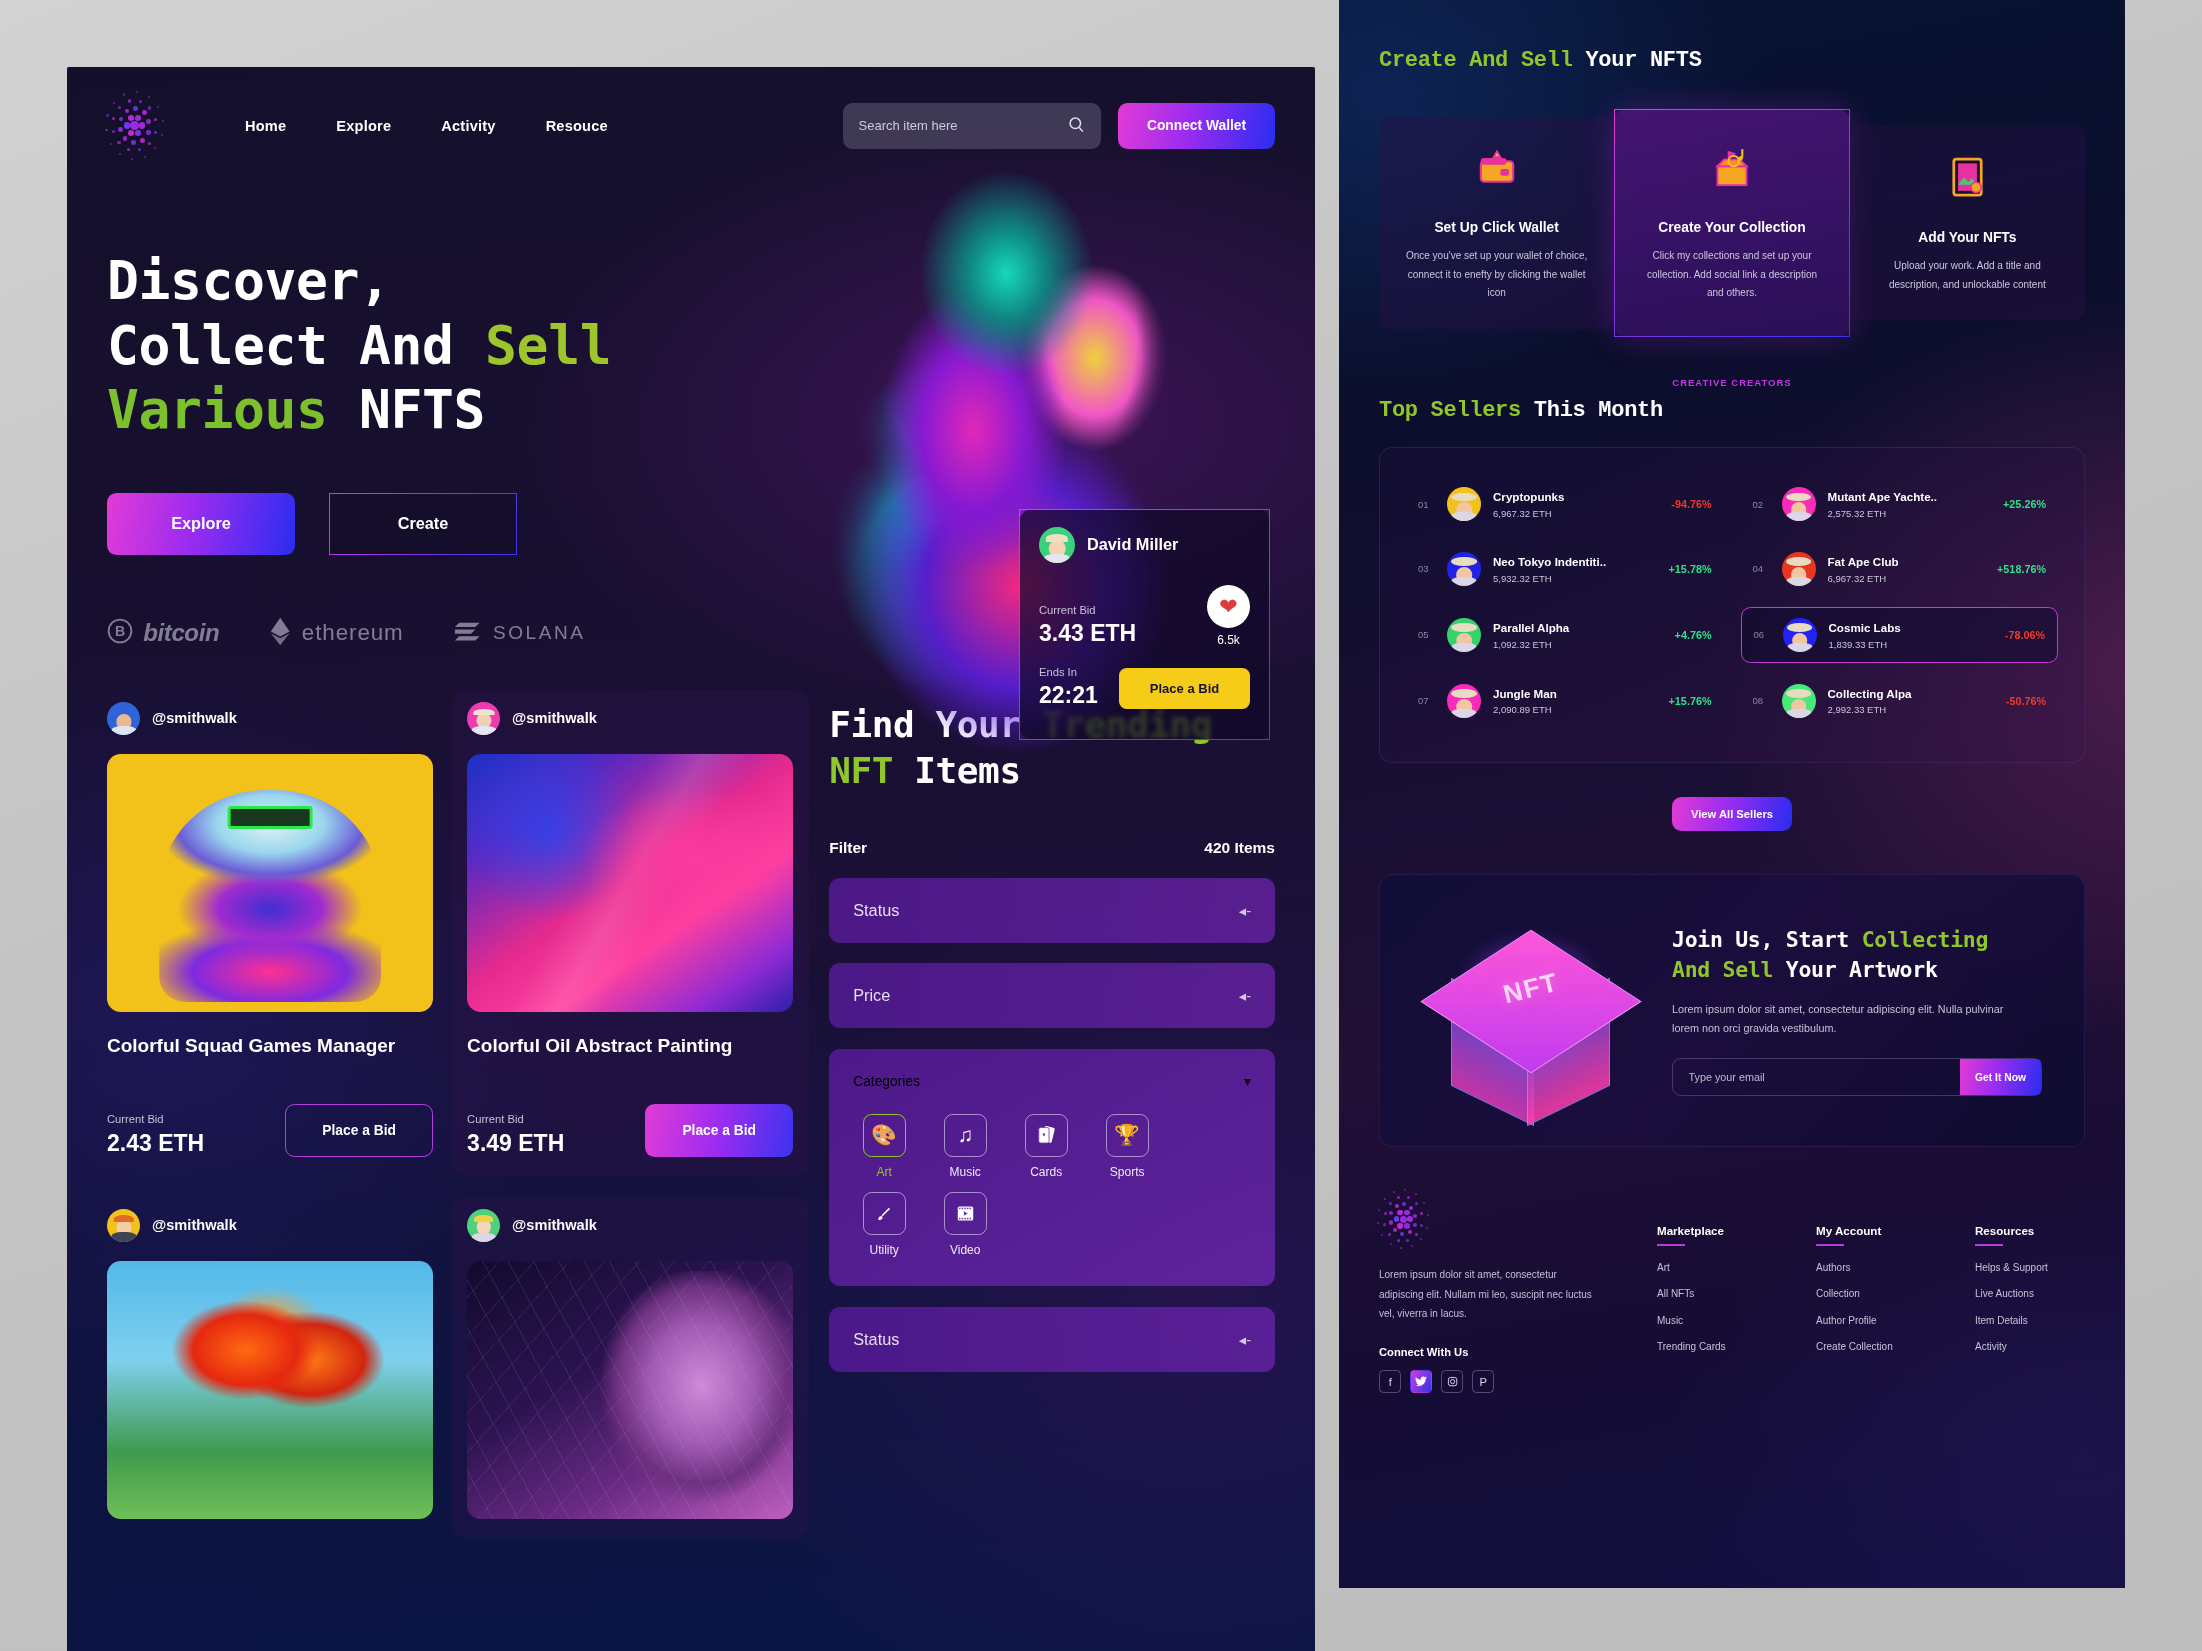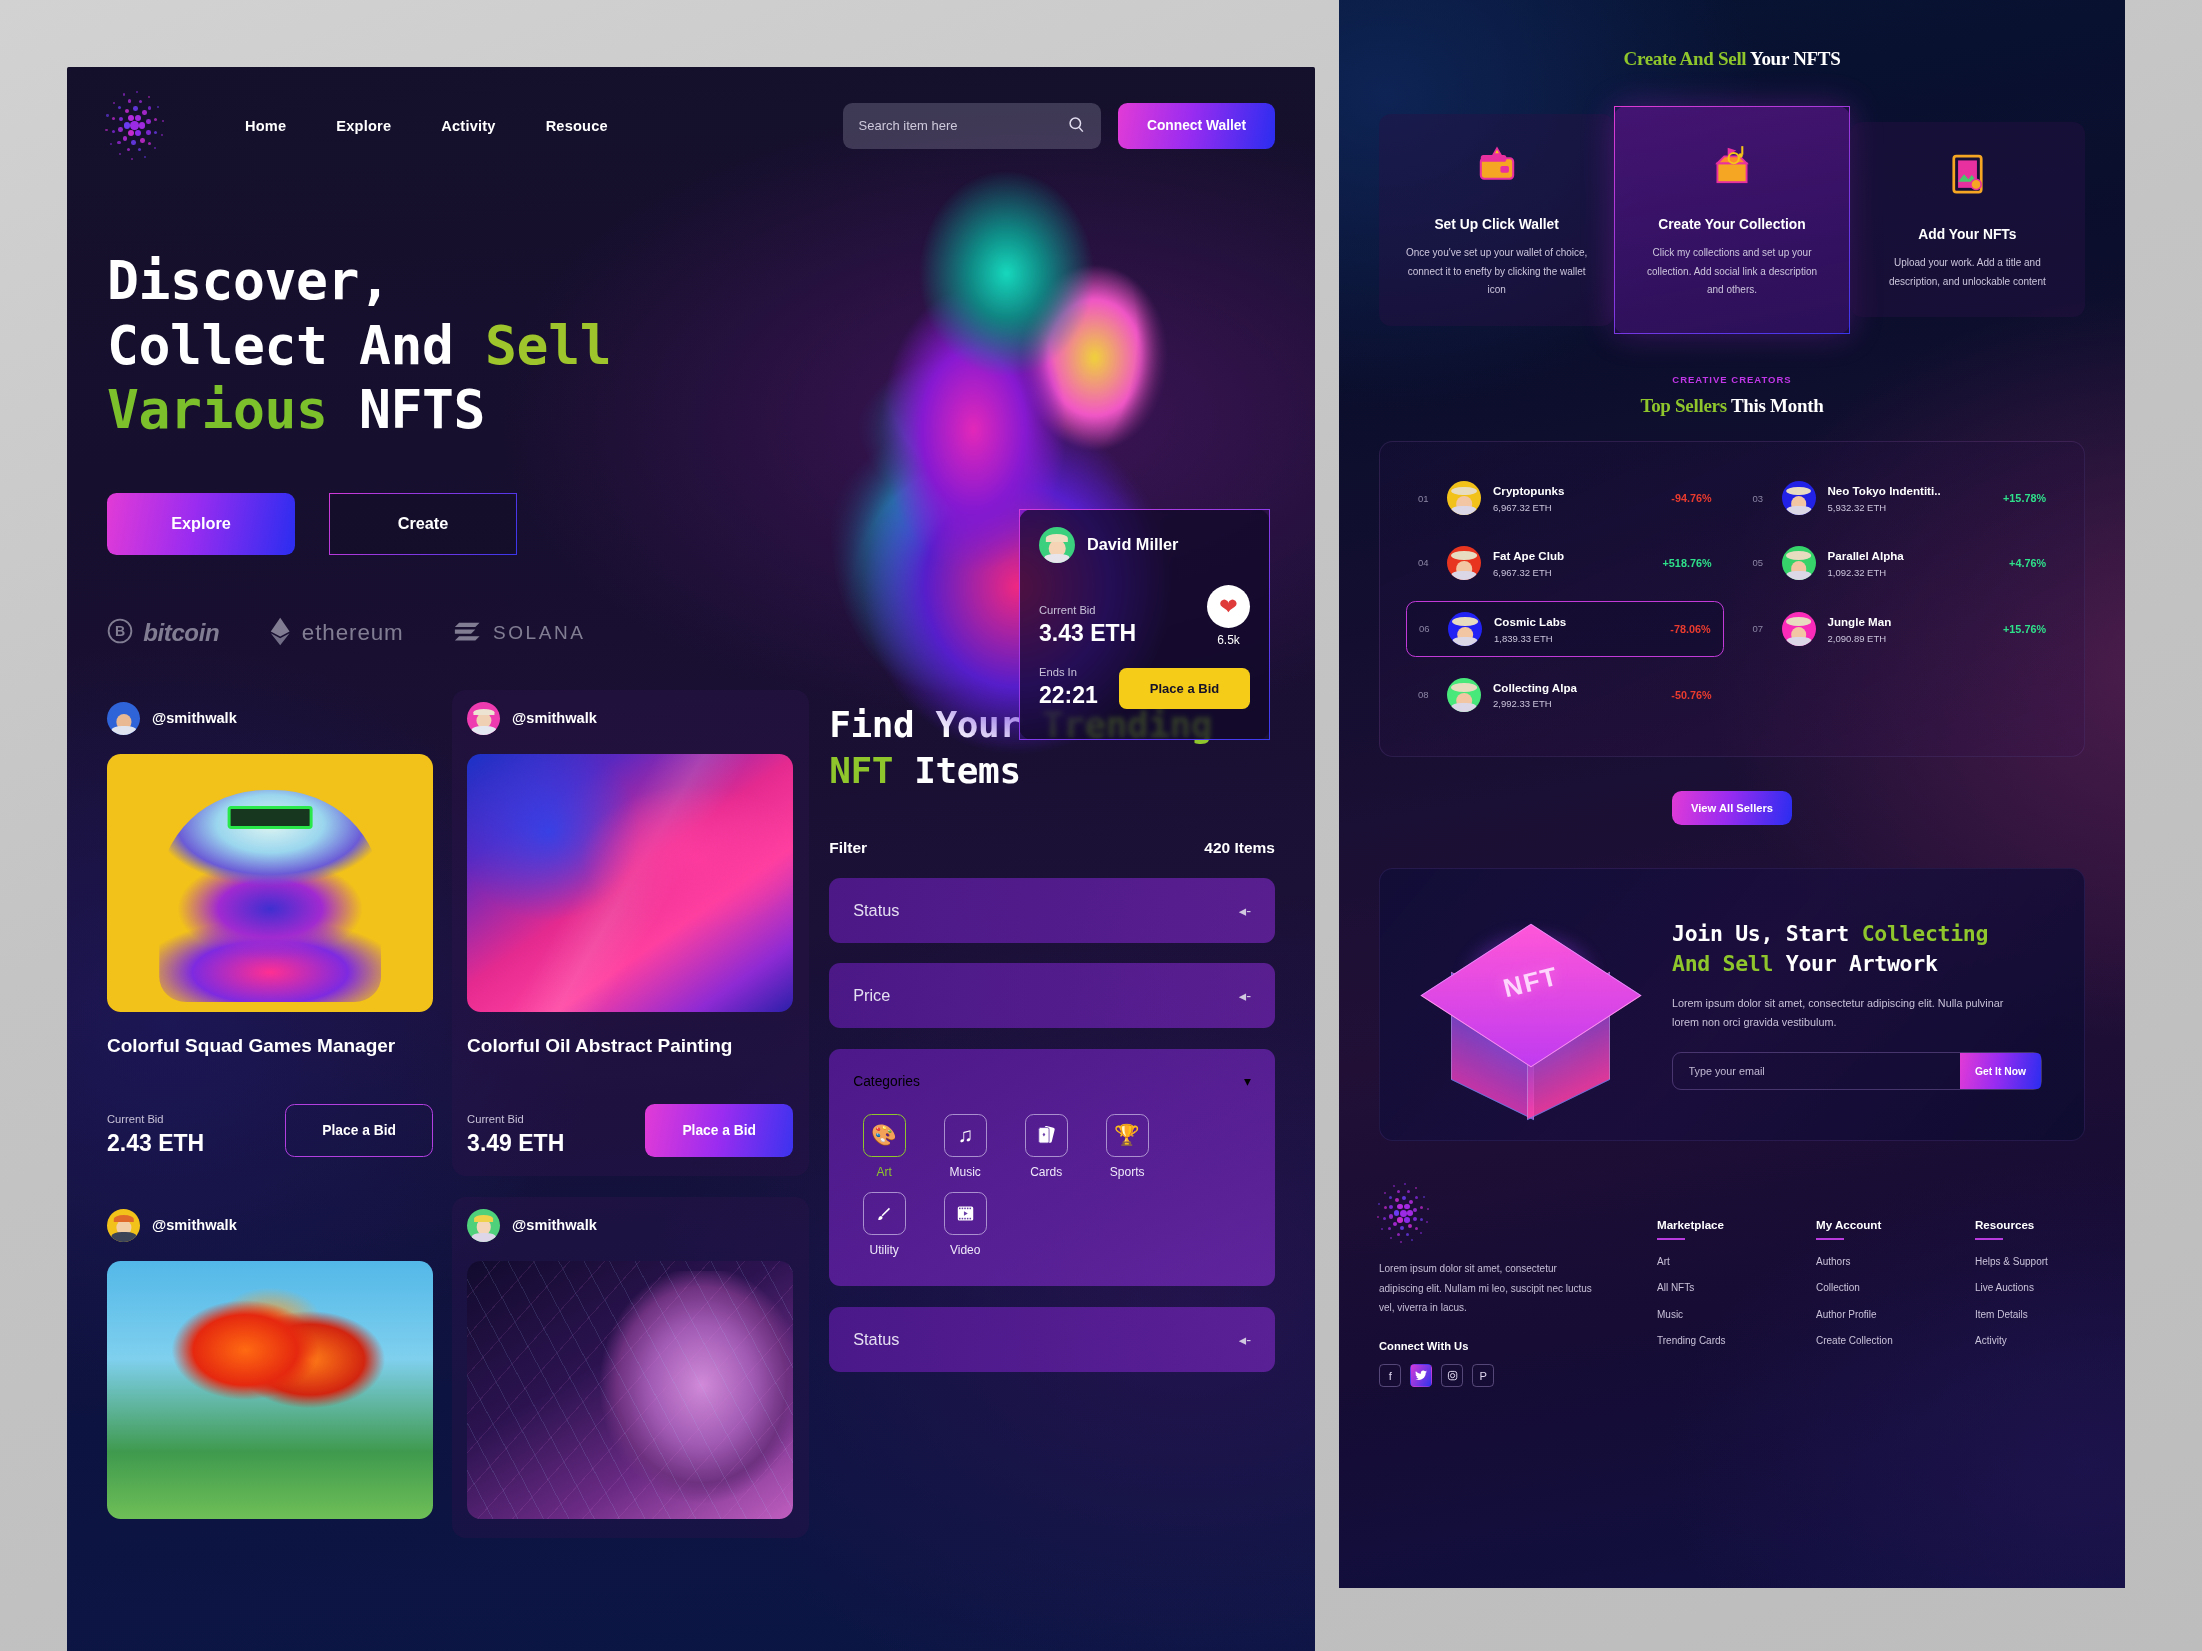--- a/index.html
+++ b/index.html
@@ -159,22 +159,22 @@
   .cat-grid { display:grid; grid-template-columns:repeat(4,62px); gap:13.8px 19px; }
   .cat-item { text-align:center; }
   .cat-ico { width:43px; height:43px; margin:0 auto; border:1.2px solid rgba(225,215,245,.62);
      border-radius:8.6px; display:flex; align-items:center; justify-content:center; font-size:20.6px; color:#fff; }
   .cat-item.active .cat-ico { border-color:#8ec62c; }
   .cat-lbl { color:#efe9fa; font-size:12px; margin-top:7.7px; }
   .cat-item.active .cat-lbl { color:#8ec62c; }
 
   
   .rp { padding:0 40px; }
-  .h2c { text-align:center; font-size:19px; font-weight:700; color:#fff; letter-spacing:-0.3px;
-     font-family:Liberation Serif, serif; }
+  .h2c { text-align:left; font-size:22px; font-weight:700; color:#fff; letter-spacing:-0.3px;
+     font-family:Liberation Mono, monospace; }
   .h2c .grn { color:#8ec62c; }
   .steps { display:flex; align-items:center; justify-content:center; gap:0; margin-top:36px; }
   .step { width:239px; padding:29px 22.4px 26px; text-align:center; border-radius:12px; }
   .step.plain { background:rgba(40,16,70,.42); }
   .step.hl { background:linear-gradient(170deg, rgba(74,20,120,.9), rgba(48,16,96,.85));
      border:1.4px solid; border-image:linear-gradient(150deg,#e13bd2,#3a36ec) 1; padding:34px 22.4px 33px;
      box-shadow:0 0 33px rgba(170,40,210,.32); }
   .step-ico { font-size:38px; margin-bottom:19px; }
   .step-t { color:#fff; font-size:13.8px; font-weight:700; margin-bottom:12px; }
   .step-d { color:#cdc6dd; font-size:10px; line-height:1.85; }
@@ -619,20 +619,30 @@
         <div class="sellers-grid" id="sellers-grid">
             <div class="seller">
               <span class="rank">01</span>
               <span class="av" style="background:#f2c21a">
                 <span class="ht"></span>
                 <span class="fc"></span>
                 <span class="bd" style="background:#dcd7e6"></span>
               </span>
               <span class="s-meta"><span class="s-name">Cryptopunks</span><span class="s-eth" style="display:block">6,967.32 ETH</span></span>
               <span class="s-pct dn">-94.76%</span>
+            </div>
+            <div class="seller">
+              <span class="rank">02</span>
+              <span class="av" style="background:#f92bb8">
+                <span class="ht"></span>
+                <span class="fc"></span>
+                <span class="bd" style="background:#dcd7e6"></span>
+              </span>
+              <span class="s-meta"><span class="s-name">Mutant Ape Yachte..</span><span class="s-eth" style="display:block">2,575.32 ETH</span></span>
+              <span class="s-pct up">+25.26%</span>
             </div>
             <div class="seller">
               <span class="rank">03</span>
               <span class="av" style="background:#2222e6">
                 <span class="ht"></span>
                 <span class="fc"></span>
                 <span class="bd" style="background:#dcd7e6"></span>
               </span>
               <span class="s-meta"><span class="s-name">Neo Tokyo Indentiti..</span><span class="s-eth" style="display:block">5,932.32 ETH</span></span>
               <span class="s-pct up">+15.78%</span>

